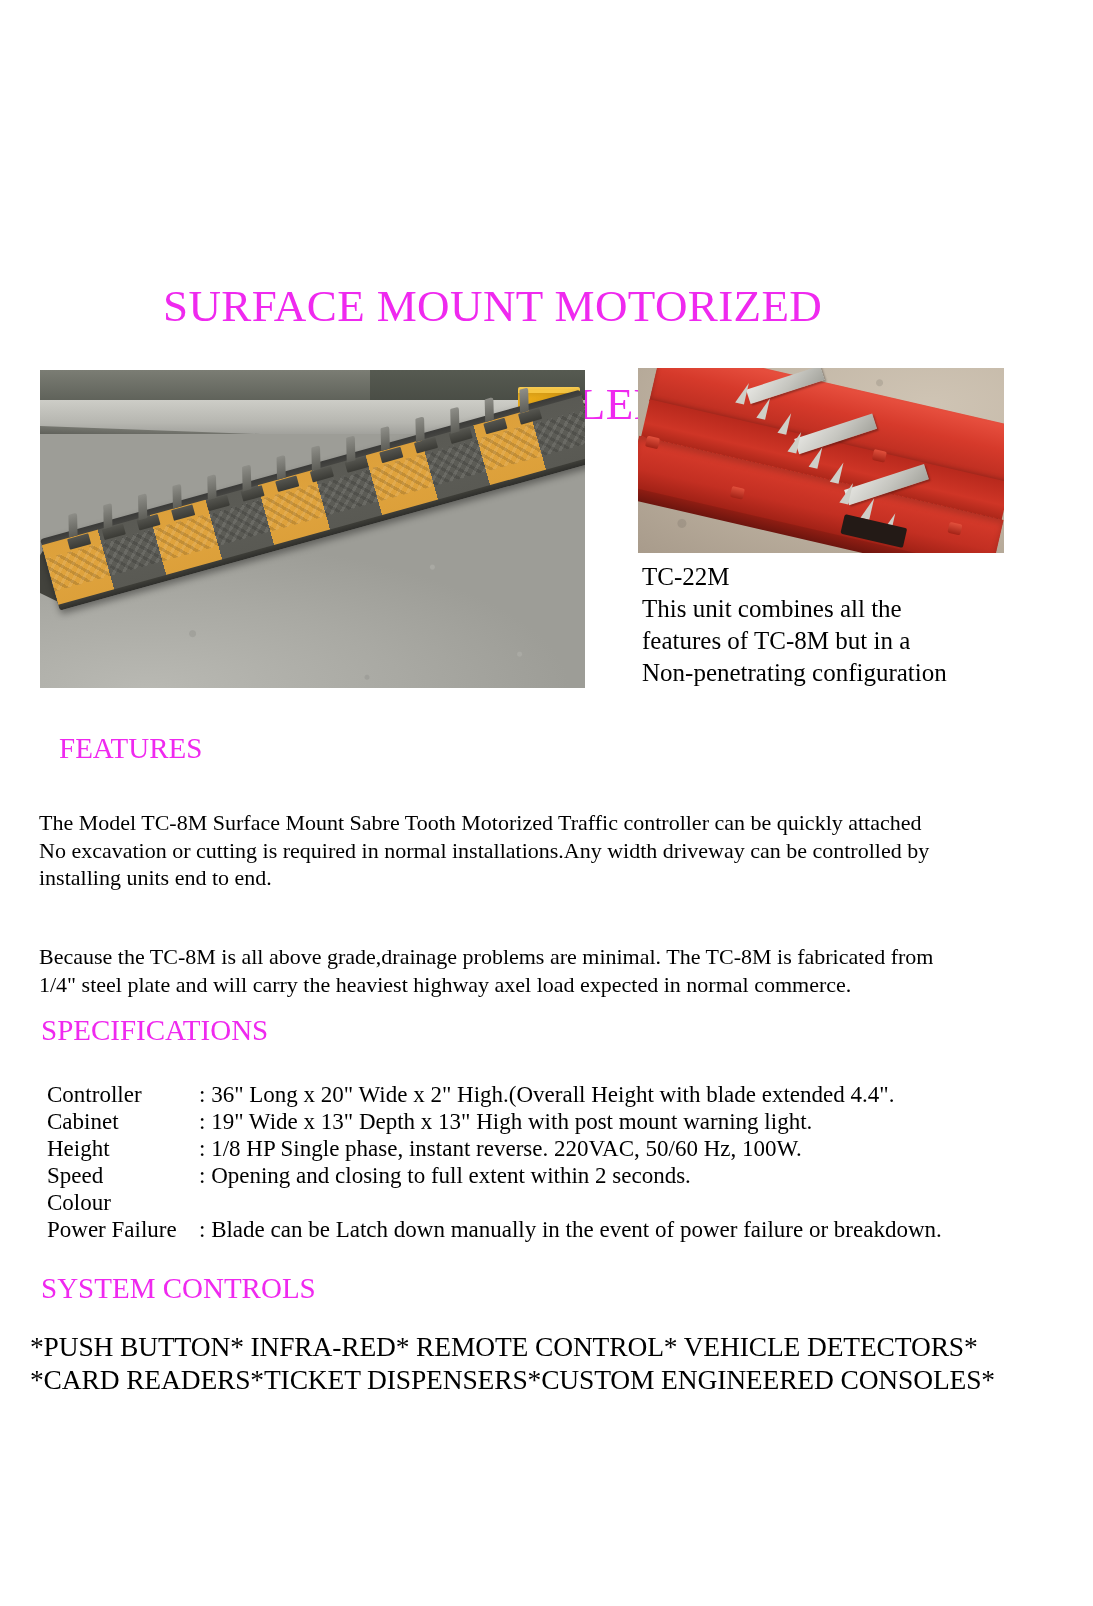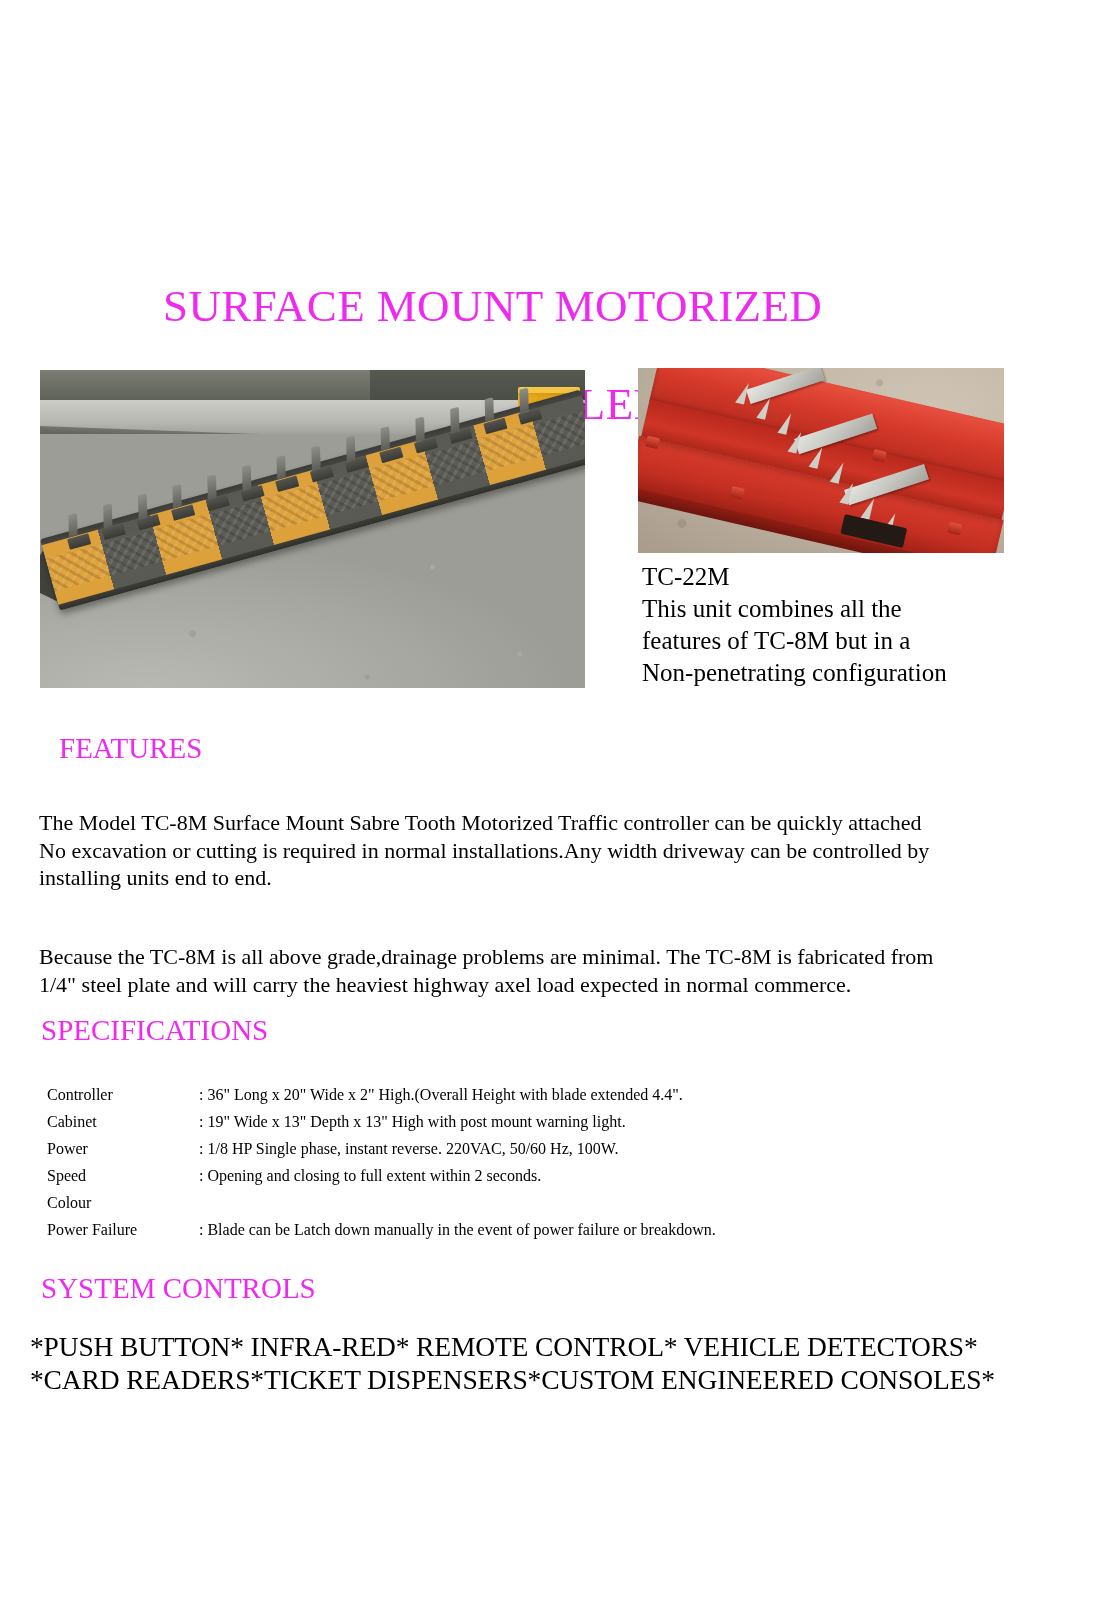--- a/index.html
+++ b/index.html
@@ -264,21 +264,21 @@
 
   
   .specs {
     position: absolute;
     left: 47px;
     top: 1081px;
     width: 1000px;
   }
   .spec-row {
     display: flex;
-    font-size: 16px;
+    font-size: 23px;
     line-height: 27px;
     white-space: nowrap;
   }
   .spec-label { width: 152px; flex: 0 0 152px; }
   .spec-value { flex: 1 1 auto; }
 
   
   .sys-block {
     position: absolute;
     left: 30px;
@@ -408,21 +408,21 @@
   <div class="specs" id="specs-table">
       <div class="spec-row">
         <div class="spec-label">Controller</div>
         <div class="spec-value">: 36" Long x 20" Wide x 2" High.(Overall Height with blade extended 4.4".</div>
       </div>
       <div class="spec-row">
         <div class="spec-label">Cabinet</div>
         <div class="spec-value">: 19" Wide x 13" Depth x 13" High with post mount warning light.</div>
       </div>
       <div class="spec-row">
-        <div class="spec-label">Power</div>
+        <div class="spec-label">Height</div>
         <div class="spec-value">: 1/8 HP Single phase, instant reverse. 220VAC, 50/60 Hz, 100W.</div>
       </div>
       <div class="spec-row">
         <div class="spec-label">Speed</div>
         <div class="spec-value">: Opening and closing to full extent within 2 seconds.</div>
       </div>
       <div class="spec-row">
         <div class="spec-label">Colour</div>
       </div>
       <div class="spec-row">

